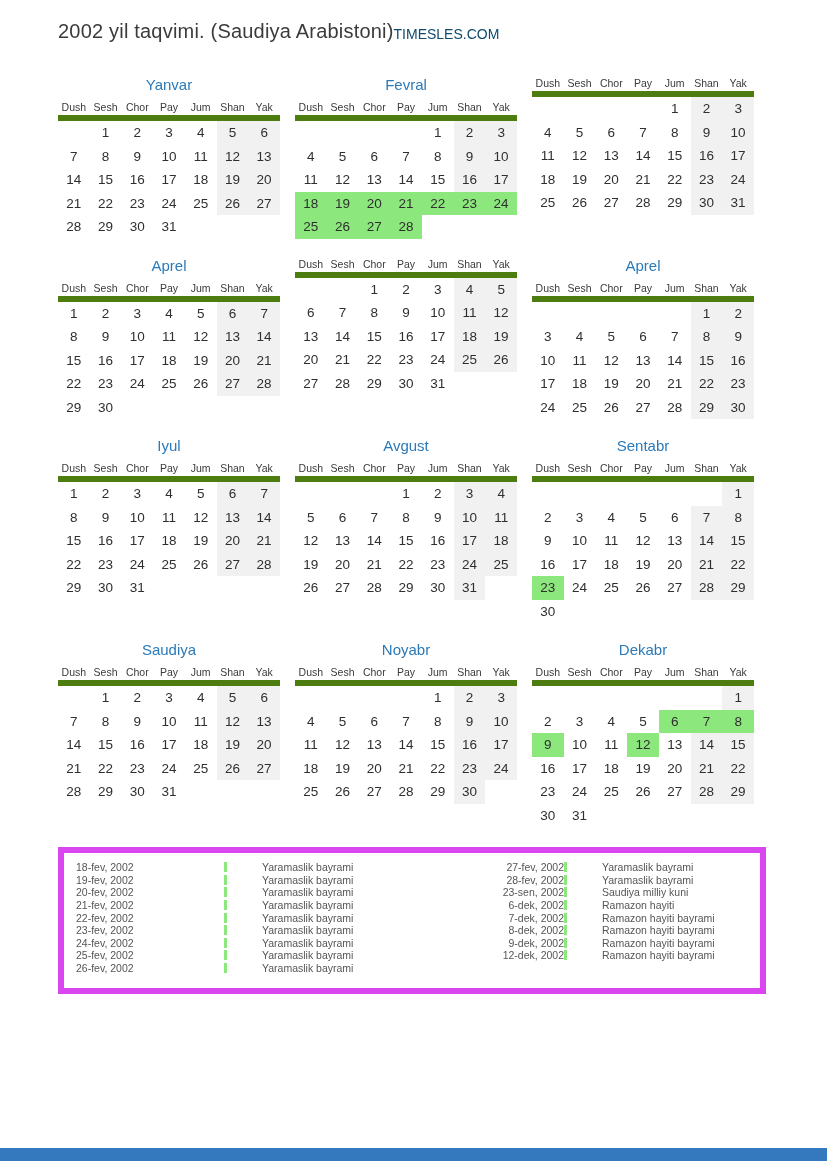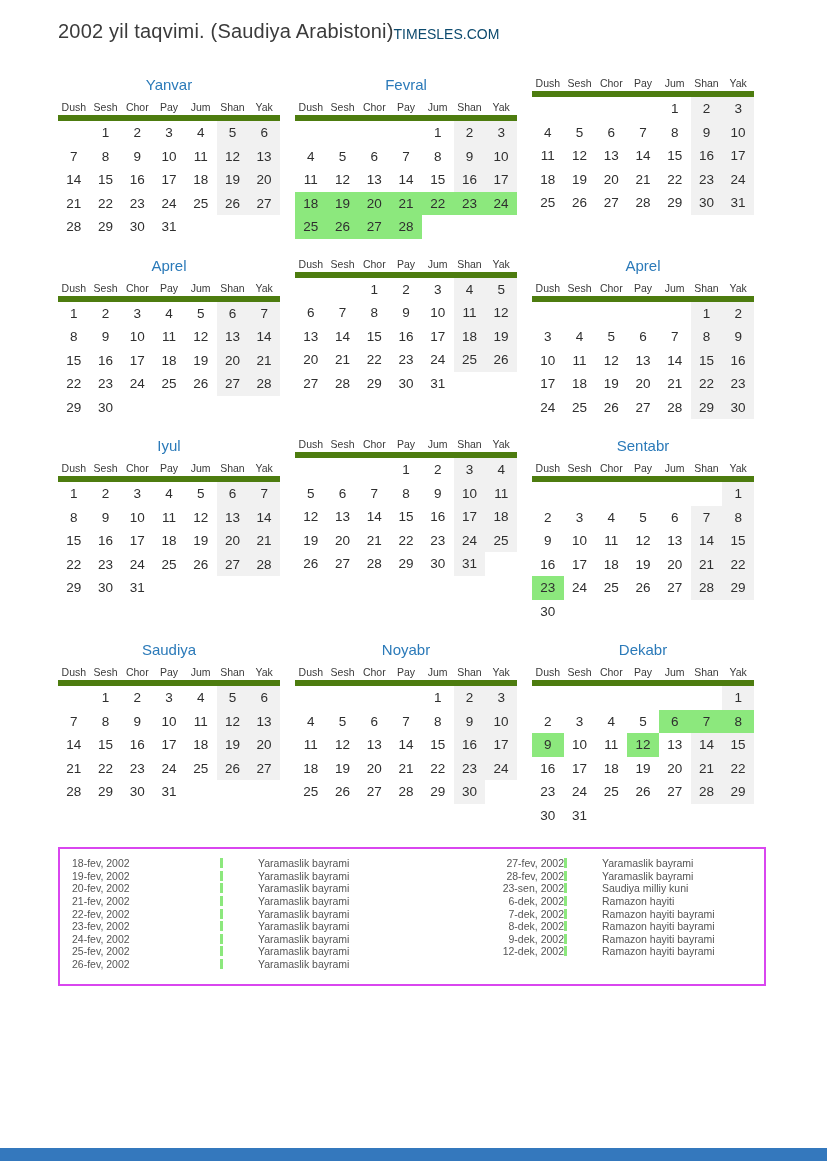--- a/index.html
+++ b/index.html
@@ -40,21 +40,21 @@
   .cell {
     height: 23.5px; line-height: 23.5px; text-align: center;
     font-size: 13.5px; color: #2f2f2f;
   }
   .cell.wknd { background: #f1f1f1; }
   .cell.hol  { background: #8ce87d; }
 
   
   .legend {
     margin-top: 20px; width: 708px;
-    border: 2px solid #d946ef; background: #fff;
+    border: 6px solid #d946ef; background: #fff;
     padding: 8px 0 14px 0;
     display: grid; grid-template-columns: 1fr 1fr;
   }
   .lcol { display: flex; flex-direction: column; }
   .lrow { display: flex; align-items: center; height: 12.6px; font-size: 10.5px; color: #555; }
   .lcol.left  .ldate { padding-left: 12px; width: 160px; }
   .lcol.right .ldate { padding-left: 6px;  width: 152px; text-align: right; }
   .ltick { width: 3px; height: 10px; background: #8ce87d; margin-right: 7px; flex: 0 0 3px; }
   .llabel { white-space: nowrap; margin-left: 28px; }
 
@@ -410,20 +410,21 @@
           <div class="cell">29</div>
           <div class="cell">30</div>
           <div class="cell">31</div>
           <div class="cell"></div>
           <div class="cell"></div>
           <div class="cell"></div>
           <div class="cell"></div>
         </div>
       </div>
       <div class="month">
+        <div class="mtitle">Avgust</div>
         <div class="wdays">
           <span class="wd">Dush</span>
           <span class="wd">Sesh</span>
           <span class="wd">Chor</span>
           <span class="wd">Pay</span>
           <span class="wd">Jum</span>
           <span class="wd">Shan</span>
           <span class="wd">Yak</span>
         </div>
         <div class="mgrid">

